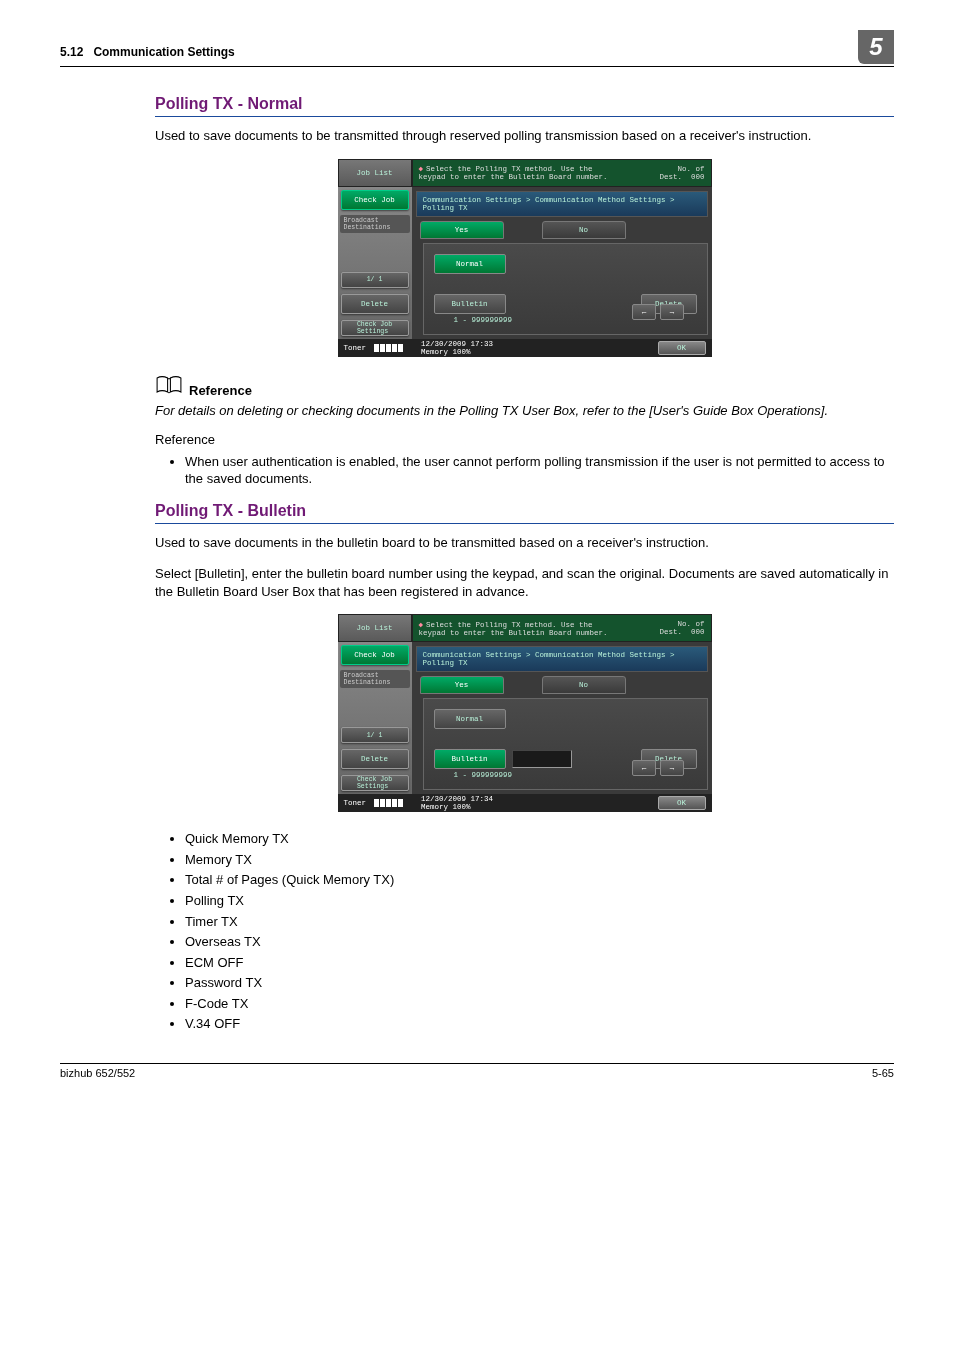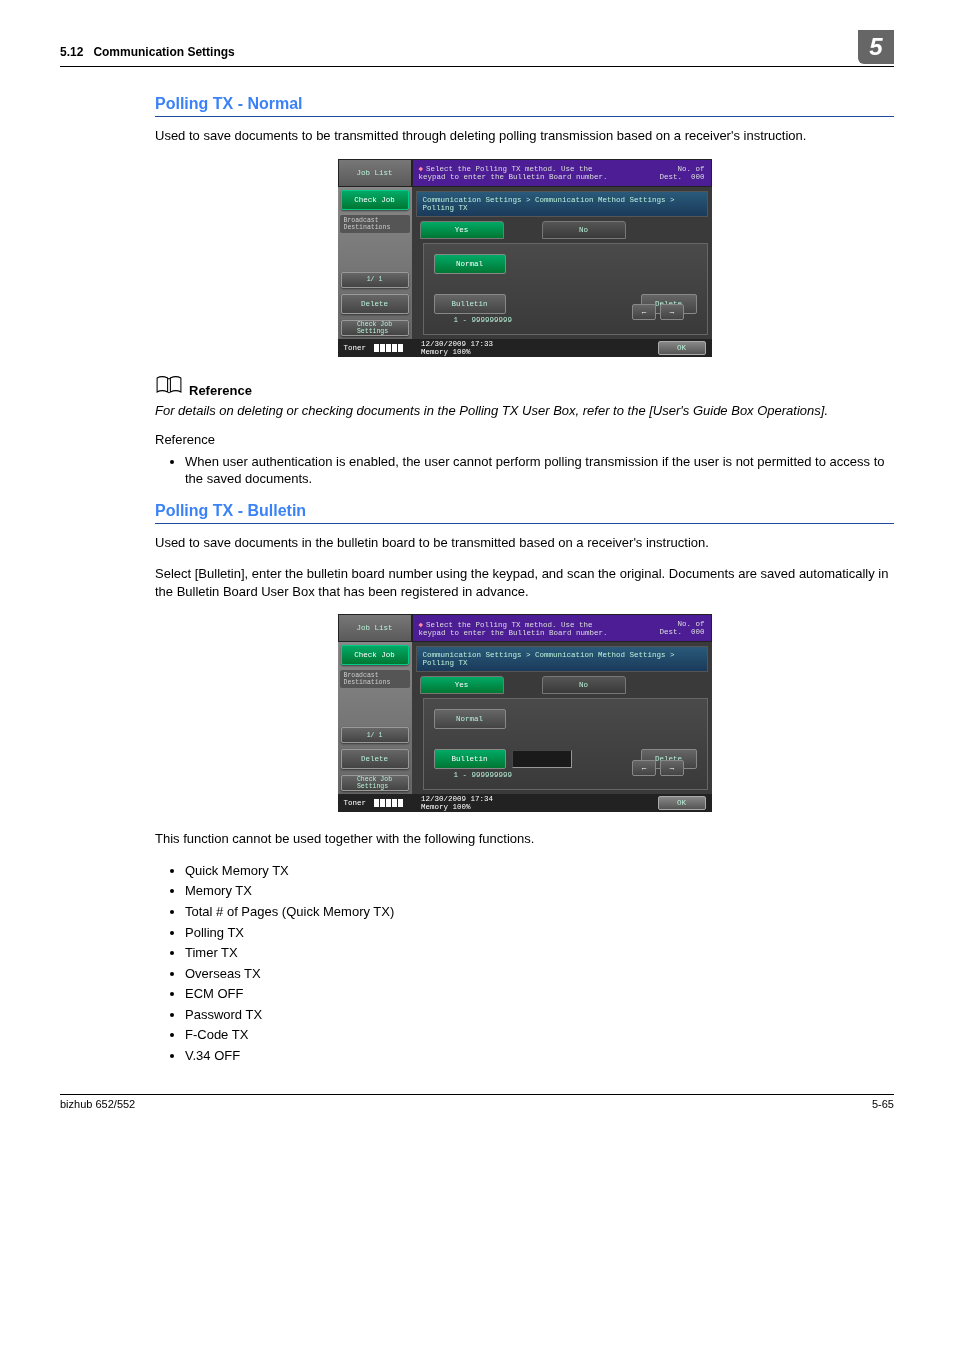--- a/index.html
+++ b/index.html
@@ -35,21 +35,21 @@
     font-weight: bold;
     font-style: italic;
     display: flex;
     align-items: center;
     justify-content: center;
     border-radius: 0 0 0 6px;
     margin-top: -10px;
   }
   .content { padding-left: 95px; padding-top: 28px; }
   h2.blue-heading {
-    color: #3b82f6;
+    color: #701a75;
     font-size: 16px;
     font-weight: bold;
     border-bottom: 1px solid #1a4a9c;
     padding-bottom: 3px;
     margin-bottom: 10px;
   }
   p.body { margin-bottom: 14px; line-height: 1.35; }
   .screenshot-wrap { text-align: center; margin: 10px 0 18px 0; }
   .screenshot {
     width: 374px;
@@ -71,21 +71,21 @@
     width: 74px;
     background: linear-gradient(#777, #5a5a5a);
     color: #b8f0d8;
     display: flex;
     align-items: center;
     justify-content: center;
     border: 1px solid #222;
   }
   .ss-msg {
     flex: 1;
-    background: #4c1d95;
+    background: #14532d;
     color: #ddd;
     padding: 3px 6px;
     display: flex;
     align-items: center;
     justify-content: space-between;
     border: 1px solid #222;
   }
   .ss-msg .arrow { color: #ff8aa0; margin-right: 3px; }
   .ss-body { display: flex; flex: 1; }
   .ss-left {
@@ -223,21 +223,21 @@
   <div class="header-row">
     <div class="header-left">
       <span>5.12</span>&nbsp;&nbsp;&nbsp;<span>Communication Settings</span>
     </div>
     <div class="header-right">5</div>
   </div>
 
   <div class="content">
 
     <h2 class="blue-heading">Polling TX - Normal</h2>
-    <p class="body">Used to save documents to be transmitted through deleting polling transmission based on a receiver's instruction.</p>
+    <p class="body">Used to save documents to be transmitted through reserved polling transmission based on a receiver's instruction.</p>
 
     <div class="screenshot-wrap">
       <div class="screenshot" id="ss1">
     <div class="ss-top">
       <div class="ss-joblist">Job List</div>
       <div class="ss-msg">
         <div><span class="arrow">◆</span>Select the Polling TX method. Use the<br>keypad to enter the Bulletin Board number.</div>
         <div style="text-align:right;">No. of<br>Dest.&nbsp;&nbsp;000</div>
       </div>
     </div>
@@ -359,21 +359,20 @@
               <span></span>
               <span></span>
               <span></span>
             </span>
       <span style="margin-left:10px;">12/30/2009    17:34<br>Memory     100%</span>
       <div class="ss-ok">OK</div>
     </div>
   </div>
     </div>
 
-    <p class="body">This function cannot be used together with the following functions.</p>
     <ul class="bullets" id="func-list">
         <li>Quick Memory TX</li>
         <li>Memory TX</li>
         <li>Total # of Pages (Quick Memory TX)</li>
         <li>Polling TX</li>
         <li>Timer TX</li>
         <li>Overseas TX</li>
         <li>ECM OFF</li>
         <li>Password TX</li>
         <li>F-Code TX</li>

